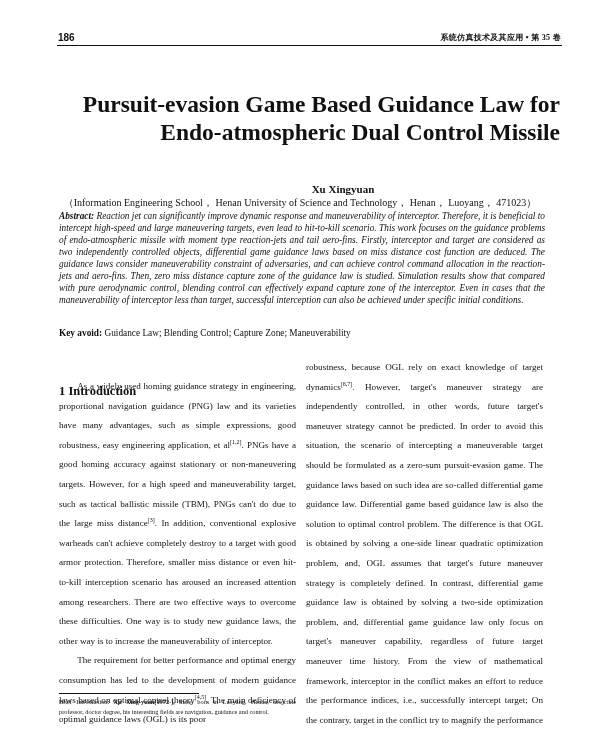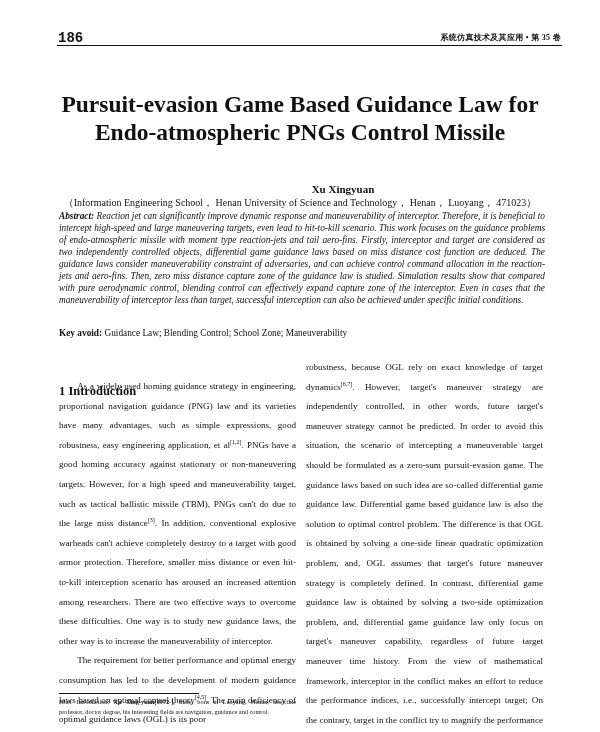--- a/index.html
+++ b/index.html
@@ -5,24 +5,24 @@
   html, body { margin: 0; padding: 0; background: #ffffff; }
   body {
     width: 600px; height: 732px; position: relative; overflow: hidden;
     font-family: "Liberation Serif", "DejaVu Serif", serif; color: #111;
   }
   .header {
     position: absolute; left: 57px; top: 33px; width: 505px; height: 12px;
     border-bottom: 1.4px solid #111;
     font-size: 9px; line-height: 10px;
   }
-  .header .page-num { position: absolute; left: 1px; top: 0; font-weight: bold; font-family: Liberation Mono, monospace; font-size: 14px; }
+  .header .page-num { position: absolute; left: 1px; top: 0; font-weight: bold; font-family: Liberation Sans, sans-serif; font-size: 10px; }
   .header .journal { position: absolute; right: 1px; top: 0; font-weight: bold; font-size: 8px; letter-spacing: 0.3px; }
   .title {
-    position: absolute; left: 40px; top: 90px; width: 520px; text-align: center;
+    position: absolute; left: 40px; top: 90px; width: 520px; text-align: right;
     font-family: "Liberation Serif", serif; font-weight: bold; font-size: 23.5px; line-height: 28px;
   }
   .author {
     position: absolute; left: 0; top: 183px; width: 600px; text-align: center;
     font-weight: bold; font-size: 11px; padding-left: 43px;
   }
   .affil {
     position: absolute; left: 0; top: 196px; width: 600px; text-align: center;
     font-size: 10px;
   }
@@ -60,34 +60,34 @@
 </head>
 <body>
 
 <div class="header">
   <span class="page-num">186</span>
   <span class="journal">系统仿真技术及其应用 • 第 35 卷</span>
 </div>
 
 <div class="title">
   <div>Pursuit-evasion Game Based Guidance Law for</div>
-  <div>Endo-atmospheric PNGs Control Missile</div>
+  <div>Endo-atmospheric Dual Control Missile</div>
 </div>
 
 <div class="author">Xu Xingyuan</div>
 <div class="affil">（Information Engineering School， Henan University of Science and Technology， Henan， Luoyang， 471023）</div>
 
 <div class="abstract">
   <b>Abstract:</b>
   <span>Reaction jet can significantly improve dynamic response and maneuverability of interceptor. Therefore, it is beneficial to intercept high-speed and large maneuvering targets, even lead to hit-to-kill scenario. This work focuses on the guidance problems of endo-atmospheric missile with moment type reaction-jets and tail aero-fins. Firstly, interceptor and target are considered as two independently controlled objects, differential game guidance laws based on miss distance cost function are deduced. The guidance laws consider maneuverability constraint of adversaries, and can achieve control command allocation in the reaction-jets and aero-fins. Then, zero miss distance capture zone of the guidance law is studied. Simulation results show that compared with pure aerodynamic control, blending control can effectively expand capture zone of the interceptor. Even in cases that the maneuverability of interceptor less than target, successful interception can also be achieved under specific initial conditions.</span>
 </div>
 
 <div class="keywords">
   <b>Key avoid:</b>
-  <span>Guidance Law; Blending Control; School Zone; Maneuverability</span>
+  <span>Guidance Law; Blending Control; Capture Zone; Maneuverability</span>
 </div>
 
 <div class="section-heading">1 Introduction</div>
 
 <div class="col left" style="top:377px;">
   <p class="indent"><span>As a widely used homing guidance strategy in engineering, proportional navigation guidance (PNG) law and its varieties have many advantages, such as simple expressions, good robustness, easy engineering application, et al</span><sup>[1,2]</sup><span>. PNGs have a good homing accuracy against stationary or non-maneuvering targets. However, for a high speed and maneuverability target, such as tactical ballistic missile (TBM), PNGs can't do due to the large miss distance</span><sup>[3]</sup><span>. In addition, conventional explosive warheads can't achieve completely destroy to a target with good armor protection. Therefore, smaller miss distance or even hit-to-kill interception scenario has aroused an increased attention among researchers. There are two effective ways to overcome these difficulties. One way is to study new guidance laws, the other way is to increase the maneuverability of interceptor.</span></p>
   <p class="indent"><span>The requirement for better performance and optimal energy consumption has led to the development of modern guidance laws based on optimal control theory</span><sup>[4,5]</sup><span>. The main deficiency of optimal guidance laws (OGL) is its poor</span></p>
 </div>
 
 <div class="col right" style="top:358px;">

